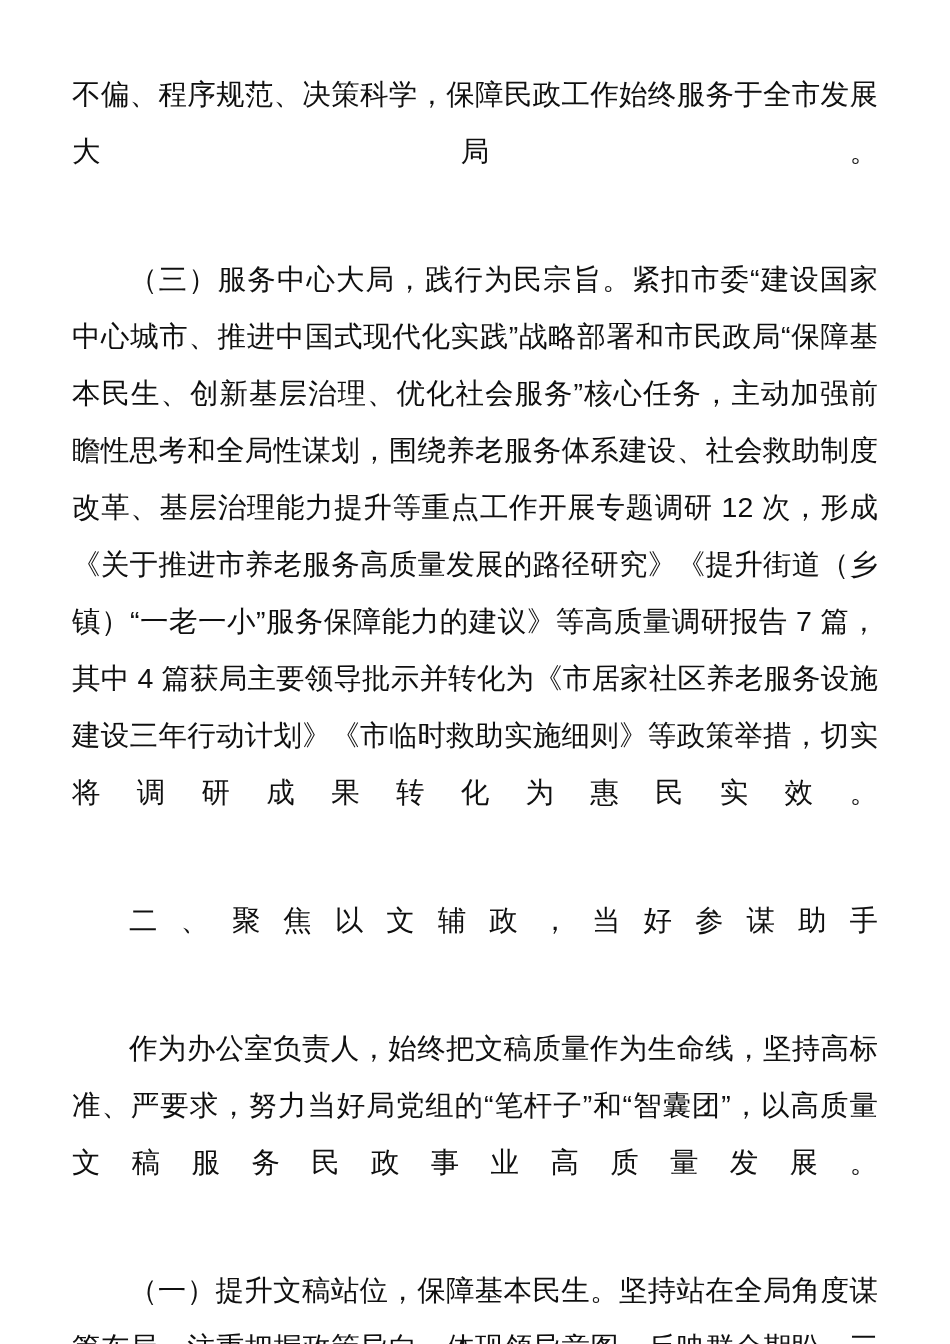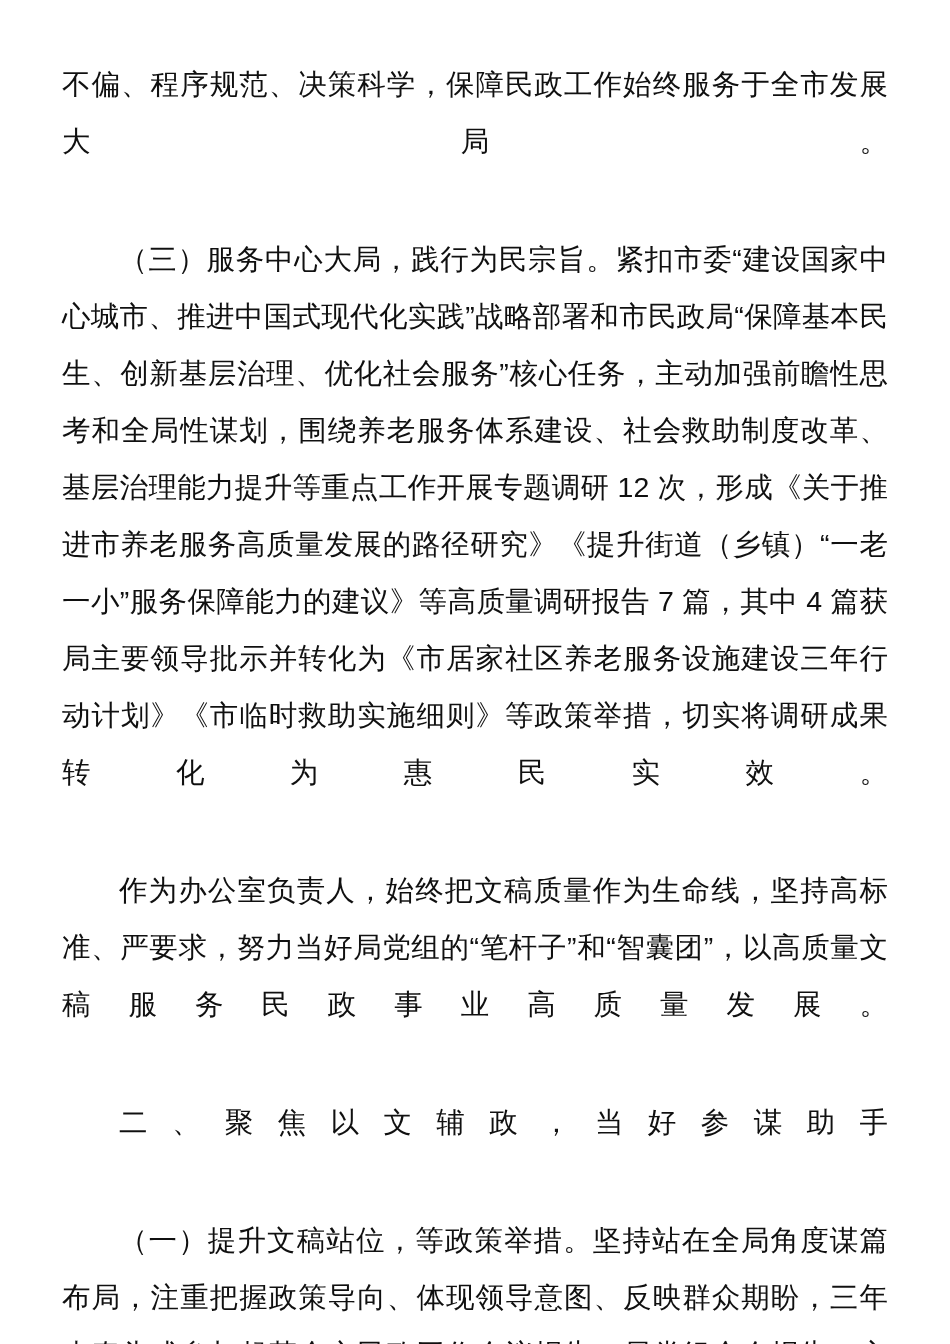--- a/index.html
+++ b/index.html
@@ -22,21 +22,21 @@
   #doc-body {
     width: 834px;
     font-size: 28.5px;
     line-height: 57px;
     color: #101010;
     text-align: justify;
     text-justify: inter-ideograph;
     letter-spacing: 0.1px;
   }
   .para {
-    margin: 4px;
+    margin: 14px;
     text-align: justify;
     text-justify: inter-ideograph;
   }
   .para.indent {
     text-indent: 2em;
   }
   .para.cont {
     text-indent: 0;
   }
   .run-bold {
@@ -52,17 +52,17 @@
     width: 100%;
   }
 </style>
 </head>
 <body>
 
 <div id="page" style="background: rgb(255, 255, 255); width: 950px; height: 1344px;">
   <div id="doc-body" style="color: rgb(16, 16, 16);">
       <div class="para cont"><span class="run">不偏、程序规范、决策科学，保障民政工作始终服务于全市发展大局。</span></div>
       <div class="para indent"><span class="run-bold">（三）服务中心大局，践行为民宗旨。</span><span class="run">紧扣市委“建设国家中心城市、推进中国式现代化实践”战略部署和市民政局“保障基本民生、创新基层治理、优化社会服务”核心任务，主动加强前瞻性思考和全局性谋划，围绕养老服务体系建设、社会救助制度改革、基层治理能力提升等重点工作开展专题调研 12 次，形成《关于推进市养老服务高质量发展的路径研究》《提升街道（乡镇）“一老一小”服务保障能力的建议》等高质量调研报告 7 篇，其中 4 篇获局主要领导批示并转化为《市居家社区养老服务设施建设三年行动计划》《市临时救助实施细则》等政策举措，切实将调研成果转化为惠民实效。</span></div>
+      <div class="para indent"><span class="run">二、聚焦以文辅政，当好参谋助手</span></div>
       <div class="para indent"><span class="run">作为办公室负责人，始终把文稿质量作为生命线，坚持高标准、严要求，努力当好局党组的“笔杆子”和“智囊团”，以高质量文稿服务民政事业高质量发展。</span></div>
-      <div class="para indent"><span class="run">二、聚焦以文辅政，当好参谋助手</span></div>
-      <div class="para indent"><span class="run-bold">（一）提升文稿站位，等政策举措。</span><span class="run">坚持站在全局角度谋篇布局，注重把握政策导向、体现领导意图、反映群众期盼，三年来牵头或参与起草全市民政工作会议报告、局党组全会报告、主要领导讲话稿等综合性文稿 280 余篇，均做到主题鲜明、逻辑严谨、语言精练，既突出政策高度，又饱含民生温度，得到局领导充分肯定。特别是在 2024 年全市养老服务体系建设推进大会上，主笔撰写的大会主报告因数据翔实、措施具体、指导性强，被市政府办公厅作为典型范文转发交流。</span></div>
+      <div class="para indent"><span class="run-bold">（一）提升文稿站位，保障基本民生。</span><span class="run">坚持站在全局角度谋篇布局，注重把握政策导向、体现领导意图、反映群众期盼，三年来牵头或参与起草全市民政工作会议报告、局党组全会报告、主要领导讲话稿等综合性文稿 280 余篇，均做到主题鲜明、逻辑严谨、语言精练，既突出政策高度，又饱含民生温度，得到局领导充分肯定。特别是在 2024 年全市养老服务体系建设推进大会上，主笔撰写的大会主报告因数据翔实、措施具体、指导性强，被市政府办公厅作为典型范文转发交流。</span></div>
     </div>
 </div>
 
 </body></html>

